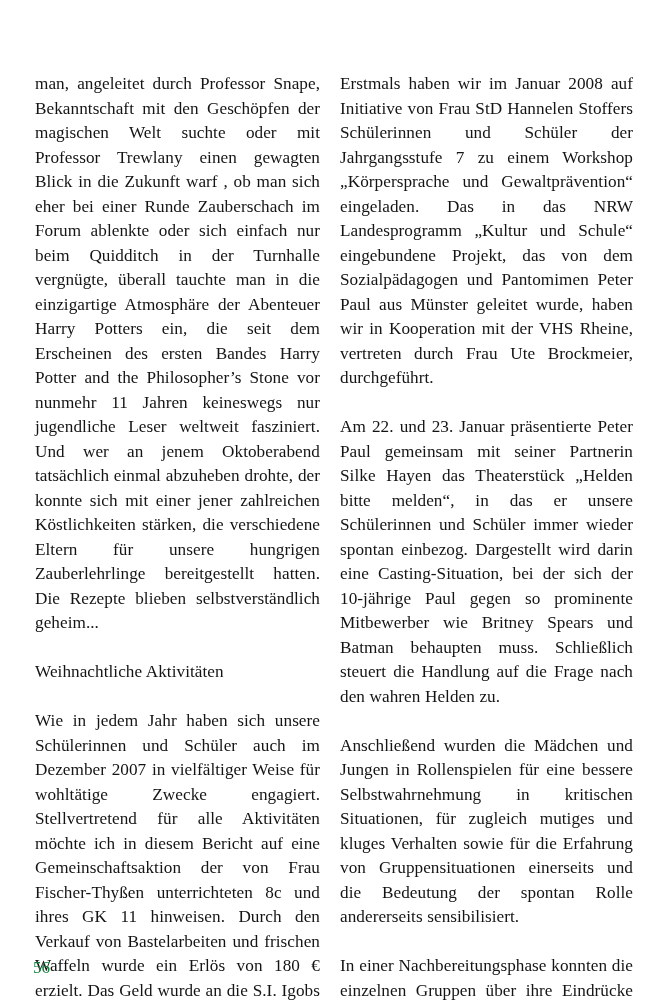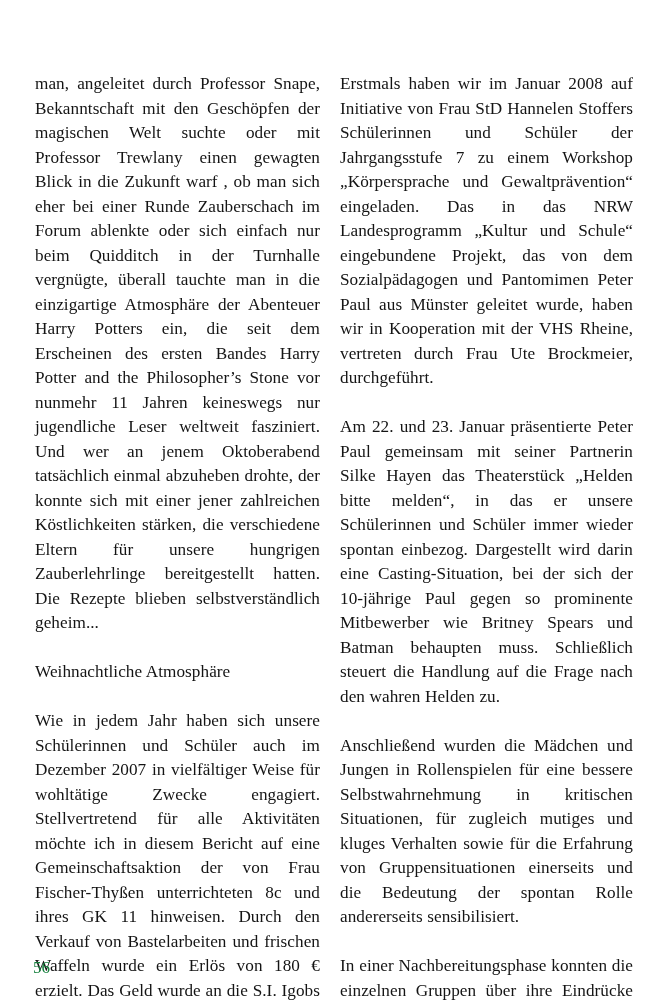--- a/index.html
+++ b/index.html
@@ -81,21 +81,21 @@
 </style>
 </head>
 <body>
 
 <div class="page">
 
   <div class="columns">
 
     <div class="column column-left">
       <p class="para">man, angeleitet durch Professor Snape, Bekanntschaft mit den Geschöpfen der magischen Welt suchte oder mit Professor Trewlany einen gewagten Blick in die Zukunft warf , ob man sich eher bei einer Runde Zauberschach im Forum ablenkte oder sich einfach nur beim Quidditch in der Turnhalle vergnügte, überall tauchte man in die einzigartige  Atmosphäre der Abenteuer Harry Potters ein, die seit dem Erscheinen des ersten Bandes Harry Potter and the Philosopher’s Stone vor nunmehr 11 Jahren keineswegs nur jugendliche Leser weltweit fasziniert. Und wer an jenem Oktoberabend tatsächlich einmal abzuheben drohte, der konnte sich mit einer jener zahlreichen Köstlichkeiten stärken, die verschiedene Eltern für unsere hungrigen Zauberlehrlinge bereitgestellt hatten. Die Rezepte blieben selbstverständlich geheim...</p>
-      <p class="para heading">Weihnachtliche Atmosphäre</p>
+      <p class="para heading">Weihnachtliche Aktivitäten</p>
       <p class="para">Wie in jedem Jahr haben sich unsere Schülerinnen und Schüler auch im Dezember 2007 in vielfältiger Weise für wohltätige Zwecke engagiert. Stellvertretend für alle Aktivitäten möchte ich in diesem Bericht auf eine Gemeinschaftsaktion der von Frau Fischer-Thyßen unterrichteten 8c und ihres GK 11 hinweisen. Durch den Verkauf von Bastelarbeiten und frischen Waffeln wurde ein Erlös von 180 € erzielt. Das Geld wurde an die S.I. Igobs Secondary School in Omaruru, Namibia, überwiesen, die damit einen Internetanschluss finanzieren will.</p>
 
     </div>
 
     <div class="column column-right">
       <p class="para">Erstmals haben wir im Januar 2008 auf Initiative von Frau StD Hannelen Stoffers Schülerinnen und Schüler der Jahrgangsstufe 7 zu einem Workshop „Körpersprache und Gewaltprävention“ eingeladen. Das in das NRW Landesprogramm „Kultur und Schule“ eingebundene Projekt, das von dem Sozialpädagogen und Pantomimen Peter Paul aus Münster geleitet wurde, haben wir in Kooperation mit der VHS Rheine, vertreten durch Frau Ute Brockmeier, durchgeführt.</p>
       <p class="para">Am 22. und 23. Januar präsentierte Peter Paul gemeinsam mit seiner Partnerin Silke Hayen das Theaterstück „Helden bitte melden“, in das er unsere Schülerinnen und Schüler immer wieder spontan einbezog. Dargestellt wird darin eine Casting-Situation, bei der sich der 10-jährige Paul gegen so prominente Mitbewerber wie Britney Spears und Batman behaupten muss. Schließlich steuert die Handlung auf die Frage nach den wahren Helden zu.</p>
       <p class="para">Anschließend wurden die Mädchen und Jungen in Rollenspielen für eine bessere Selbstwahrnehmung in kritischen Situationen, für zugleich mutiges und kluges Verhalten sowie für die Erfahrung von Gruppensituationen einerseits und die Bedeutung der spontan Rolle andererseits sensibilisiert.</p>
       <p class="para">In einer Nachbereitungsphase konnten die einzelnen Gruppen über ihre Eindrücke und Erfahrungen mit dem Künstler sprechen.</p>
 

